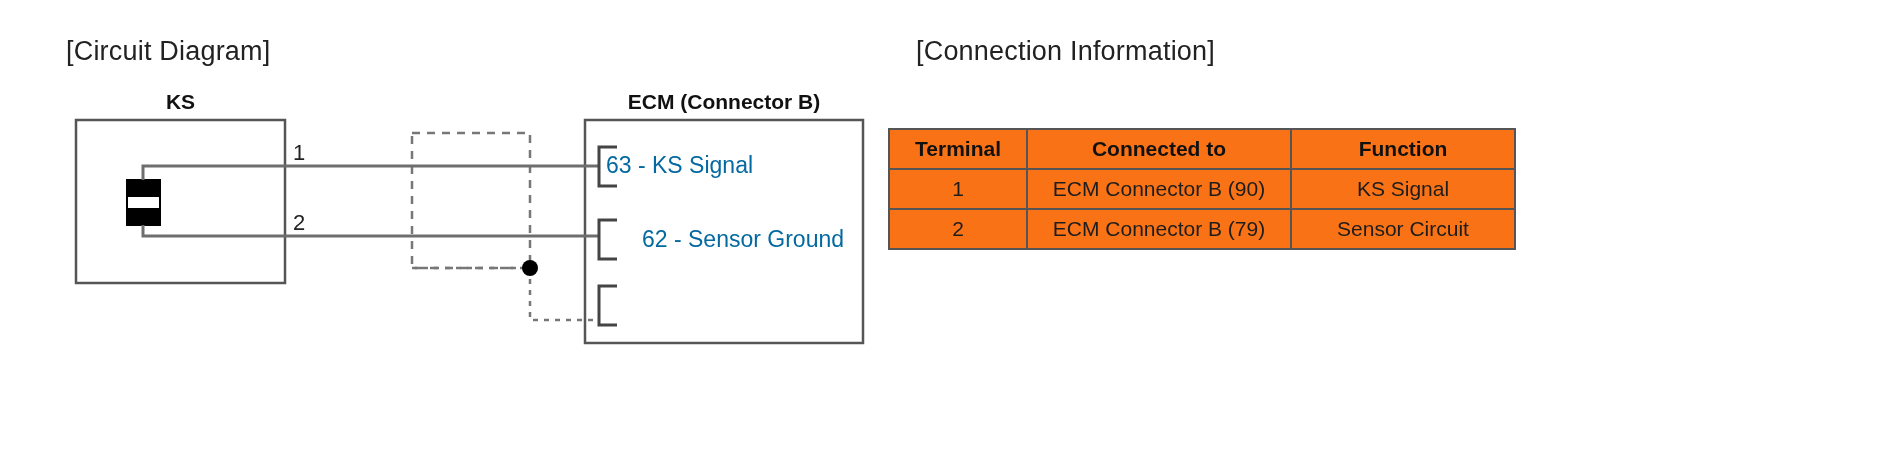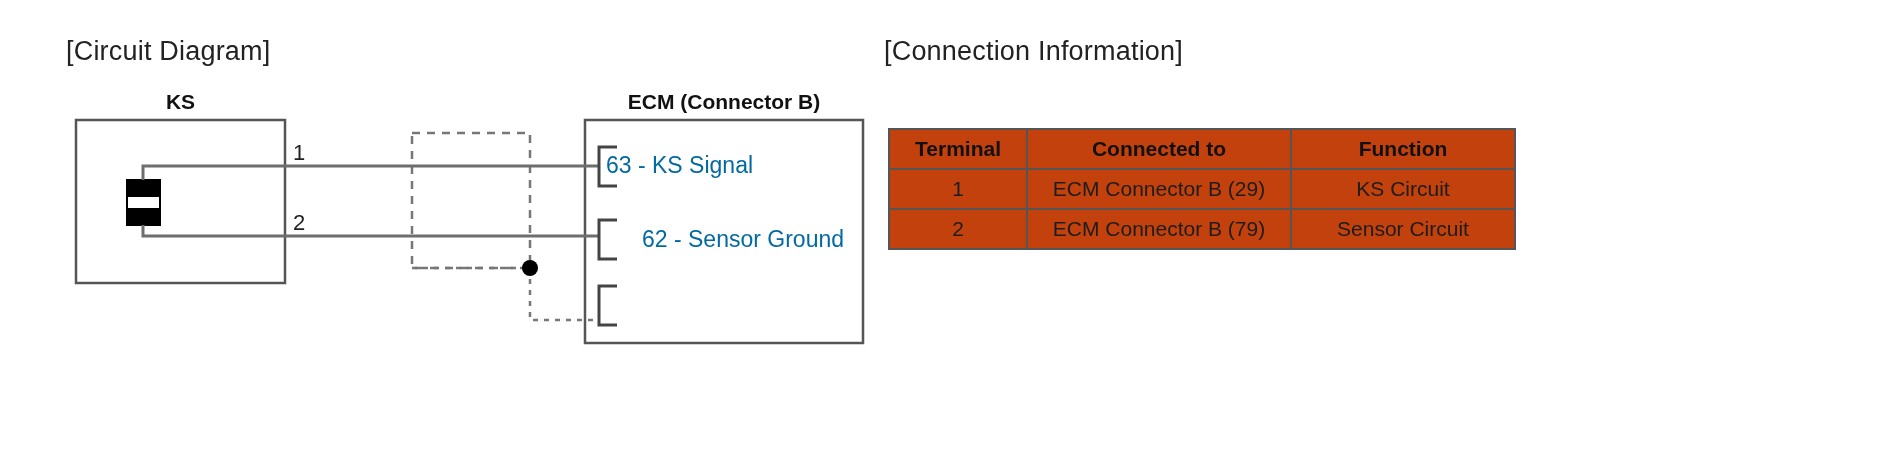--- a/index.html
+++ b/index.html
@@ -23,21 +23,21 @@
   }
   .sec-title {
     position: absolute;
     font-size: 27px;
     font-weight: 400;
     color: #222222;
     letter-spacing: 0.2px;
     white-space: nowrap;
   }
   #circuit-title { left: 66px; top: 36px; }
-  #conninfo-title { left: 884px; top: 36px; text-align: right; }
+  #conninfo-title { left: 916px; top: 36px; text-align: right; }
 
   .blk-label {
     position: absolute;
     font-size: 21px;
     font-weight: bold;
     color: #111111;
     white-space: nowrap;
   }
   #ks-label { left: 76px; top: 90px; width: 209px; text-align: center; }
   #ecm-label { left: 585px; top: 90px; width: 278px; text-align: center; }
@@ -72,21 +72,21 @@
   #ecm-term-62 { left: 642px; top: 226px; }
   #ecm-term-61 { left: 606px; top: 291px; }
 
   
   #connection-table {
     position: absolute;
     left: 888px;
     top: 128px;
     border-collapse: collapse;
     font-size: 21px;
-    background: #c2410c;
+    background: #f97316;
   }
   #connection-table th,
   #connection-table td {
     border: 2px solid #555555;
     text-align: center;
     color: #1d1d1d;
     padding: 0;
     height: 38px;
     line-height: 38px;
     font-weight: normal;
@@ -150,22 +150,22 @@
     <thead>
       <tr>
         <th class="col-terminal">Terminal</th>
         <th class="col-connected">Connected to</th>
         <th class="col-function">Function</th>
       </tr>
     </thead>
     <tbody>
       <tr>
         <td class="col-terminal">1</td>
-        <td class="col-connected">ECM Connector B (29)</td>
-        <td class="col-function">KS Circuit</td>
+        <td class="col-connected">ECM Connector B (90)</td>
+        <td class="col-function">KS Signal</td>
       </tr>
       <tr>
         <td class="col-terminal">2</td>
         <td class="col-connected">ECM Connector B (79)</td>
         <td class="col-function">Sensor Circuit</td>
       </tr>
     </tbody>
   </table>
 
 </div>

